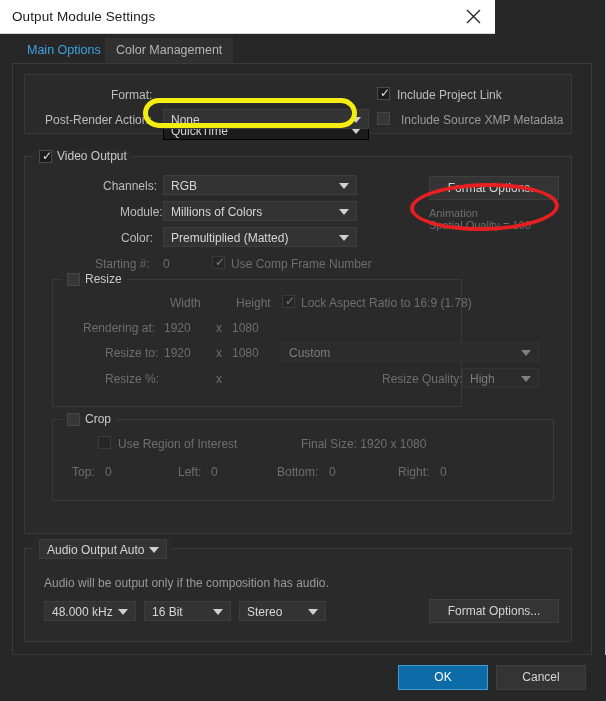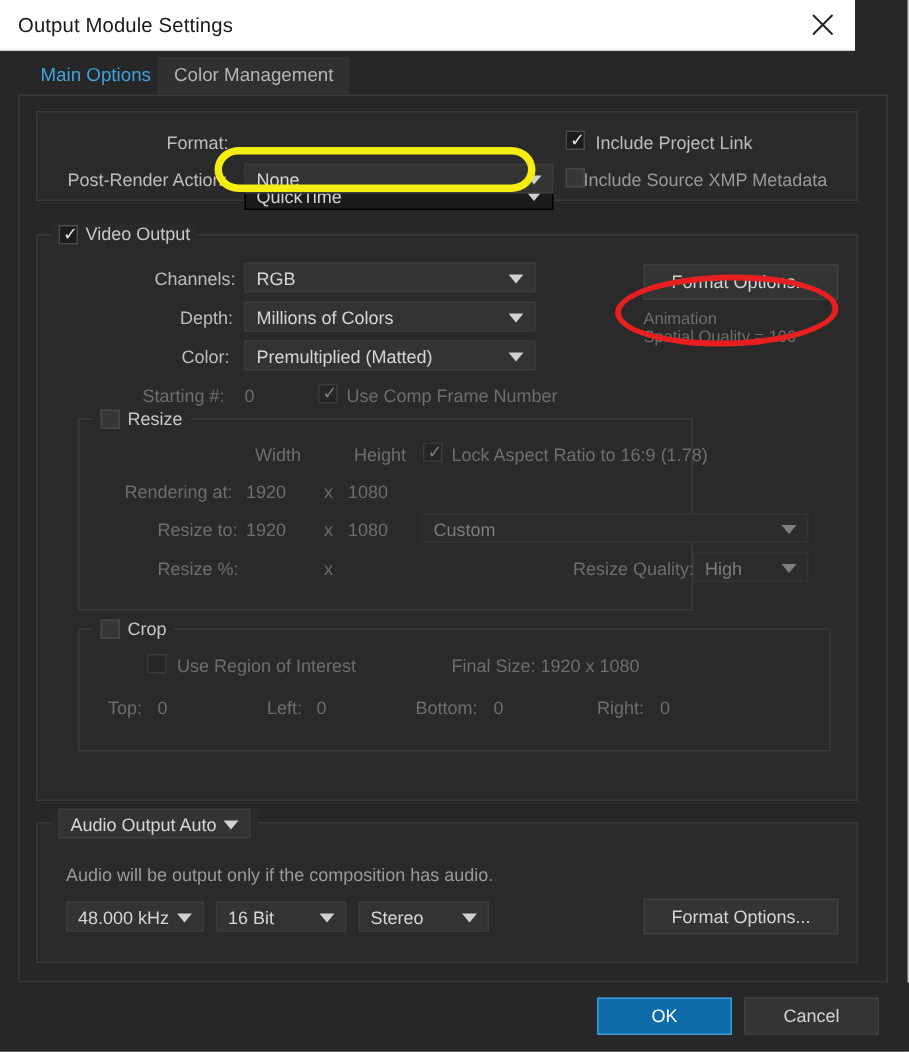--- a/index.html
+++ b/index.html
@@ -7,21 +7,21 @@
     width:606px;height:701px;overflow:hidden;
     font-family:"Liberation Sans","DejaVu Sans",sans-serif;
     -webkit-font-smoothing:antialiased;
   }
   .window{
     position:relative;width:606px;height:701px;box-sizing:border-box;
     background:#272727;border-right:1px solid #c8c8c8;border-bottom:1px solid #c8c8c8;
   }
   
   .titlebar{
-    position:absolute;left:0;top:0;width:570px;height:34px;
+    position:absolute;left:0;top:0;width:495px;height:34px;
     background:#ffffff;border-bottom:1px solid #d8d8d8;box-sizing:border-box;
   }
   .title-text{
     position:absolute;left:12px;top:9px;font-size:13.5px;color:#1a1a1a;letter-spacing:.1px;
   }
   .close-btn{
     position:absolute;right:0;top:0;width:44px;height:33px;display:flex;
     align-items:center;justify-content:center;cursor:pointer;
   }
   .close-btn svg{display:block;}
@@ -134,38 +134,38 @@
       <div class="lbl" style="left:20px;top:38px;">Post-Render Action:</div>
       <div class="dd" style="left:138px;top:34px;width:206px;">
         <span class="dtext">None</span>
         <span class="arrow"></span>
       </div>
       <div class="cb" style="left:352px;top:12px;">
         <span class="tick">✓</span>
       </div>
       <div class="lbl" style="left:372px;top:13px;">Include Project Link</div>
       <div class="cb off" style="left:352px;top:37px;"></div>
-      <div class="lbl mid" style="left:364px;top:38px;">Include Source XMP Metadata</div>
+      <div class="lbl mid" style="left:376px;top:38px;">Include Source XMP Metadata</div>
     </div>
 
     <div class="group" style="left:11px;top:92px;width:548px;height:378px;">
       <div class="group-legend">
         <span class="cb" style="position:relative;left:0;top:0;display:inline-block;">
           <span class="tick">✓</span>
         </span>
         <span>Video Output</span>
       </div>
 
       <div class="lbl" style="left:78px;top:22px;">Channels:</div>
       <div class="dd" style="left:138px;top:18px;width:194px;">
         <span class="dtext">RGB</span>
         <span class="arrow"></span>
       </div>
 
-      <div class="lbl" style="left:95px;top:48px;">Depth:</div>
+      <div class="lbl" style="left:95px;top:48px;">Module:</div>
       <div class="dd" style="left:138px;top:44px;width:194px;">
         <span class="dtext">Millions of Colors</span>
         <span class="arrow"></span>
       </div>
 
       <div class="lbl" style="left:96px;top:74px;">Color:</div>
       <div class="dd" style="left:138px;top:70px;width:194px;">
         <span class="dtext">Premultiplied (Matted)</span>
         <span class="arrow"></span>
       </div>

